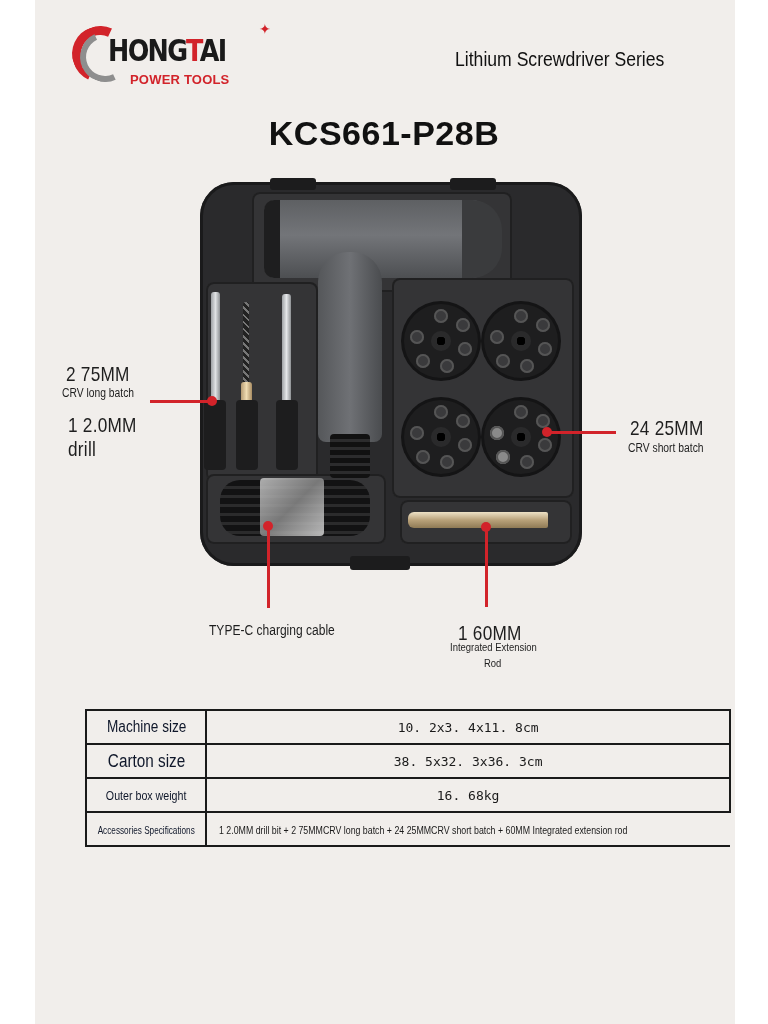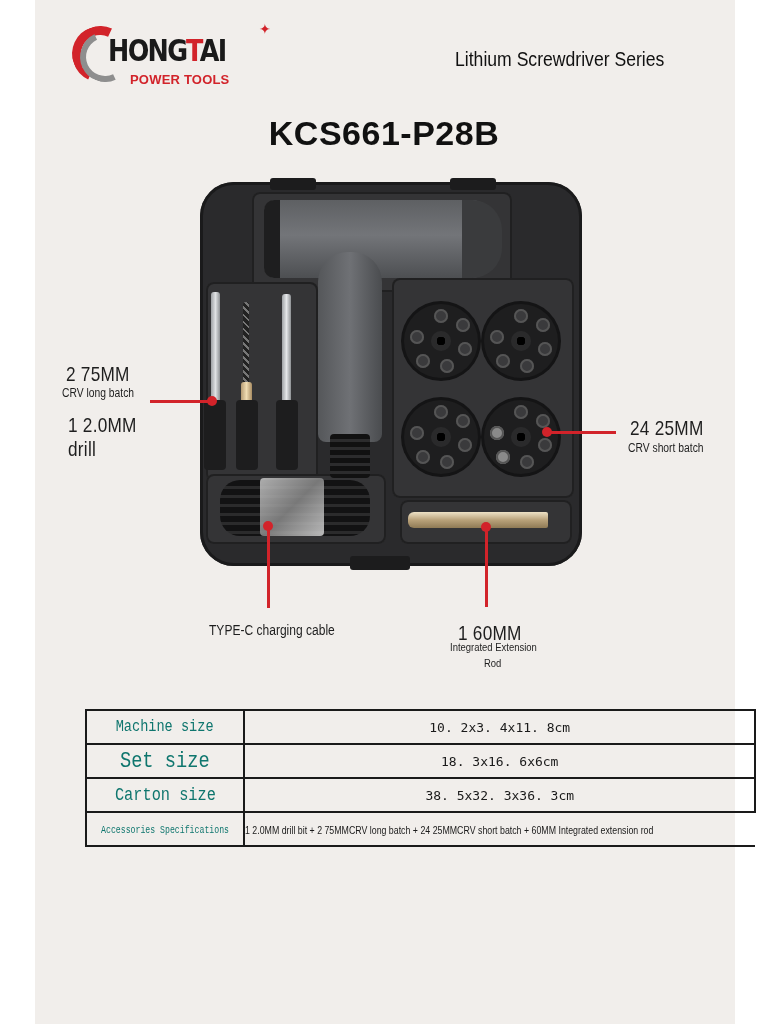--- a/index.html
+++ b/index.html
@@ -55,30 +55,30 @@
   
   .line-h { position: absolute; height: 3px; background: #d2232a; }
   .line-v { position: absolute; width: 3px; background: #d2232a; }
   .dot { position: absolute; width: 10px; height: 10px; border-radius: 50%; background: #d2232a; }
   .label-big { position: absolute; font-size: 21px; color: #1e1e1e; transform: scaleX(0.82); transform-origin: left; white-space: nowrap; letter-spacing: 0.3px; }
   .label-sm { position: absolute; font-size: 12px; color: #1e1e1e; transform: scaleX(0.86); transform-origin: left; white-space: nowrap; }
 
   
   .spec-table { position: absolute; left: 85px; top: 709px; width: 604px; border-collapse: collapse; }
   .spec-table td { border: 2px solid #1a1a1a; height: 34px; vertical-align: middle; }
-  .spec-table td.k { width: 159px; text-align: center; color: #0f766e; font-family: Liberation Mono, monospace; }
+  .spec-table td.k { width: 159px; text-align: center; color: #0f172a; }
   .spec-table td.v { text-align: center; color: #1a1a1a; font-family: "DejaVu Sans Mono", monospace; font-size: 13px; }
   .k span, .v span { display: inline-block; white-space: nowrap; }
   .k-md { font-size: 16px; transform: scaleX(0.85); }
   .k-sm { font-size: 12px; transform: scaleX(0.82); }
   .k-lg { font-size: 22px; transform: scaleX(0.85); }
   .k-xs { font-size: 10px; transform: scaleX(0.82); }
   .v-acc { font-family: "Liberation Sans", sans-serif; font-size: 11px; transform: scaleX(0.8); }
   .v-qty { font-family: "Liberation Sans", sans-serif; font-size: 13px; transform: scaleX(0.85); }
-  .spec-table tr:last-child td.v { border-right: none; text-align: left; overflow: visible; }
+  .spec-table tr:last-child td.v { border-right: none; text-align: left; padding-left: 12px; overflow: visible; }
 </style>
 </head>
 <body>
 
 <div class="panel"></div>
 
 <div class="logo">
   <div class="logo-arc-red"></div>
   <div class="logo-arc-gray"></div>
   <div class="logo-word"><span>HONG</span><span class="t">T</span><span>AI</span></div>
@@ -178,25 +178,25 @@
 <div class="label-sm" style="left:450px;top:641px;font-size:11px;">Integrated Extension</div>
 <div class="label-sm" style="left:484px;top:657px;font-size:11px;">Rod</div>
 
 <table class="spec-table">
   <tbody>
       <tr>
     <td class="k"><span class="k-md">Machine size</span></td>
     <td class="v"><span>10. 2x3. 4x11. 8cm</span></td>
   </tr>
   <tr>
-    <td class="k"><span class="k-lg">Set size</span></td>
-    <td class="v"><span>18. 3x16. 6x6cm</span></td>
-  </tr>
-  <tr>
     <td class="k"><span class="k-md" style="font-size:18px">Carton size</span></td>
     <td class="v"><span>38. 5x32. 3x36. 3cm</span></td>
+  </tr>
+  <tr>
+    <td class="k"><span class="k-sm" style="font-size:13px">Outer box weight</span></td>
+    <td class="v"><span>16. 68kg</span></td>
   </tr>
   <tr>
     <td class="k"><span class="k-xs">Accessories Specifications</span></td>
     <td class="v"><span class="v-acc" style="transform-origin:left">1 2.0MM drill bit + 2 75MMCRV long batch + 24 25MMCRV short batch + 60MM Integrated extension rod</span></td>
   </tr>
 </tbody>
   </table>
 
 </body></html>

